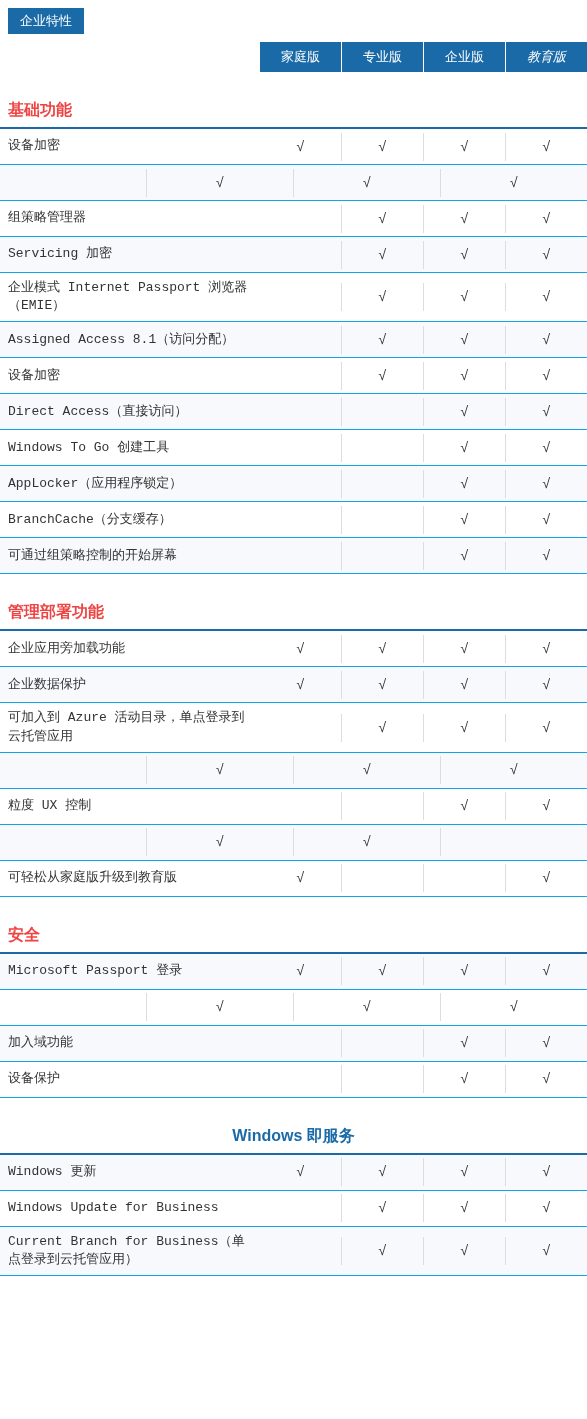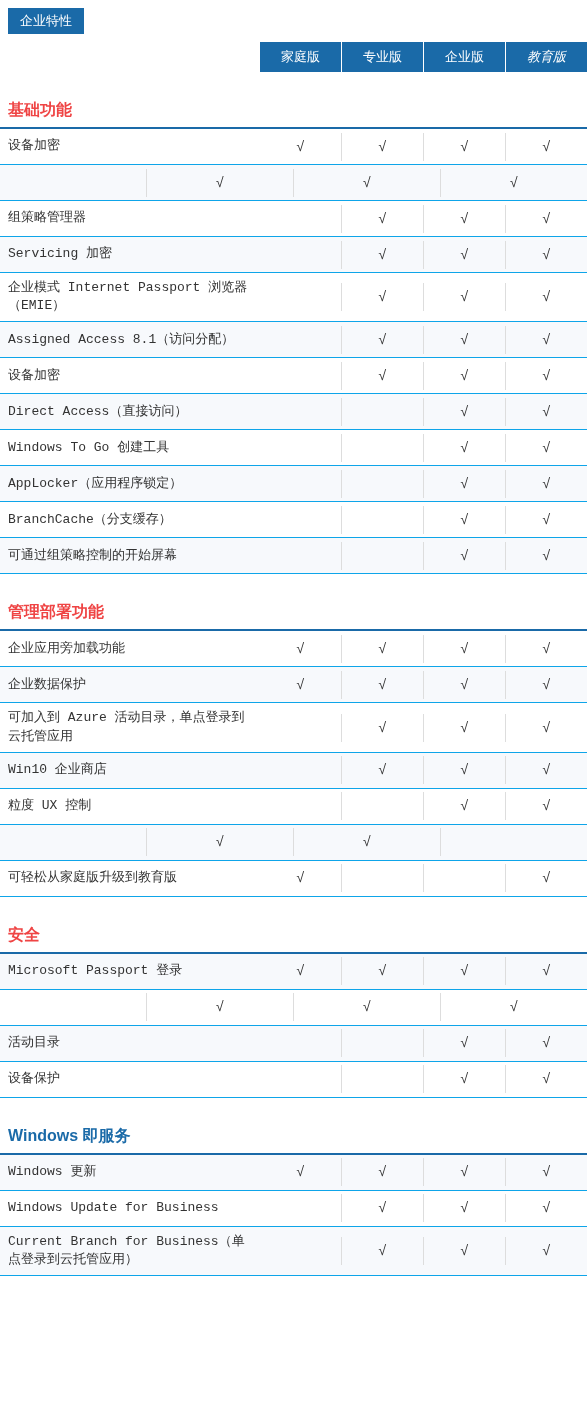--- a/index.html
+++ b/index.html
@@ -57,20 +57,21 @@
     .section-header {
       font-size: 16px;
       font-weight: bold;
       color: #ef4444;
       padding: 12px 8px 6px 8px;
       border-bottom: 2px solid #1a6aa8;
       margin-bottom: 0;
     }
     .section-header.blue-text {
       color: #1a6aa8;
+      text-align: center;
     }
 
     
     .feature-row {
       display: flex;
       border-bottom: 1px solid #0ea5e9;
       align-items: center;
       min-height: 36px;
       font-family: Liberation Mono, monospace;
     }
@@ -260,21 +261,20 @@
       <div class="feature-row">
         <div class="feature-name">可加入到 Azure 活动目录，单点登录到云托管应用</div>
         <div class="check-cols">
           <div class="check-cell"></div>
           <div class="check-cell">√</div>
           <div class="check-cell">√</div>
           <div class="check-cell">√</div>
         </div>
       </div>
       <div class="feature-row">
-        <div class="feature-name">Win10 企业商店</div>
         <div class="check-cols">
           <div class="check-cell"></div>
           <div class="check-cell">√</div>
           <div class="check-cell">√</div>
           <div class="check-cell">√</div>
         </div>
       </div>
       <div class="feature-row">
         <div class="feature-name">粒度 UX 控制</div>
         <div class="check-cols">
@@ -314,21 +314,21 @@
       </div>
       <div class="feature-row">
         <div class="check-cols">
           <div class="check-cell"></div>
           <div class="check-cell">√</div>
           <div class="check-cell">√</div>
           <div class="check-cell">√</div>
         </div>
       </div>
       <div class="feature-row">
-        <div class="feature-name">活动目录</div>
+        <div class="feature-name">加入域功能</div>
         <div class="check-cols">
           <div class="check-cell"></div>
           <div class="check-cell"></div>
           <div class="check-cell">√</div>
           <div class="check-cell">√</div>
         </div>
       </div>
       <div class="feature-row">
         <div class="feature-name">设备保护</div>
         <div class="check-cols">

